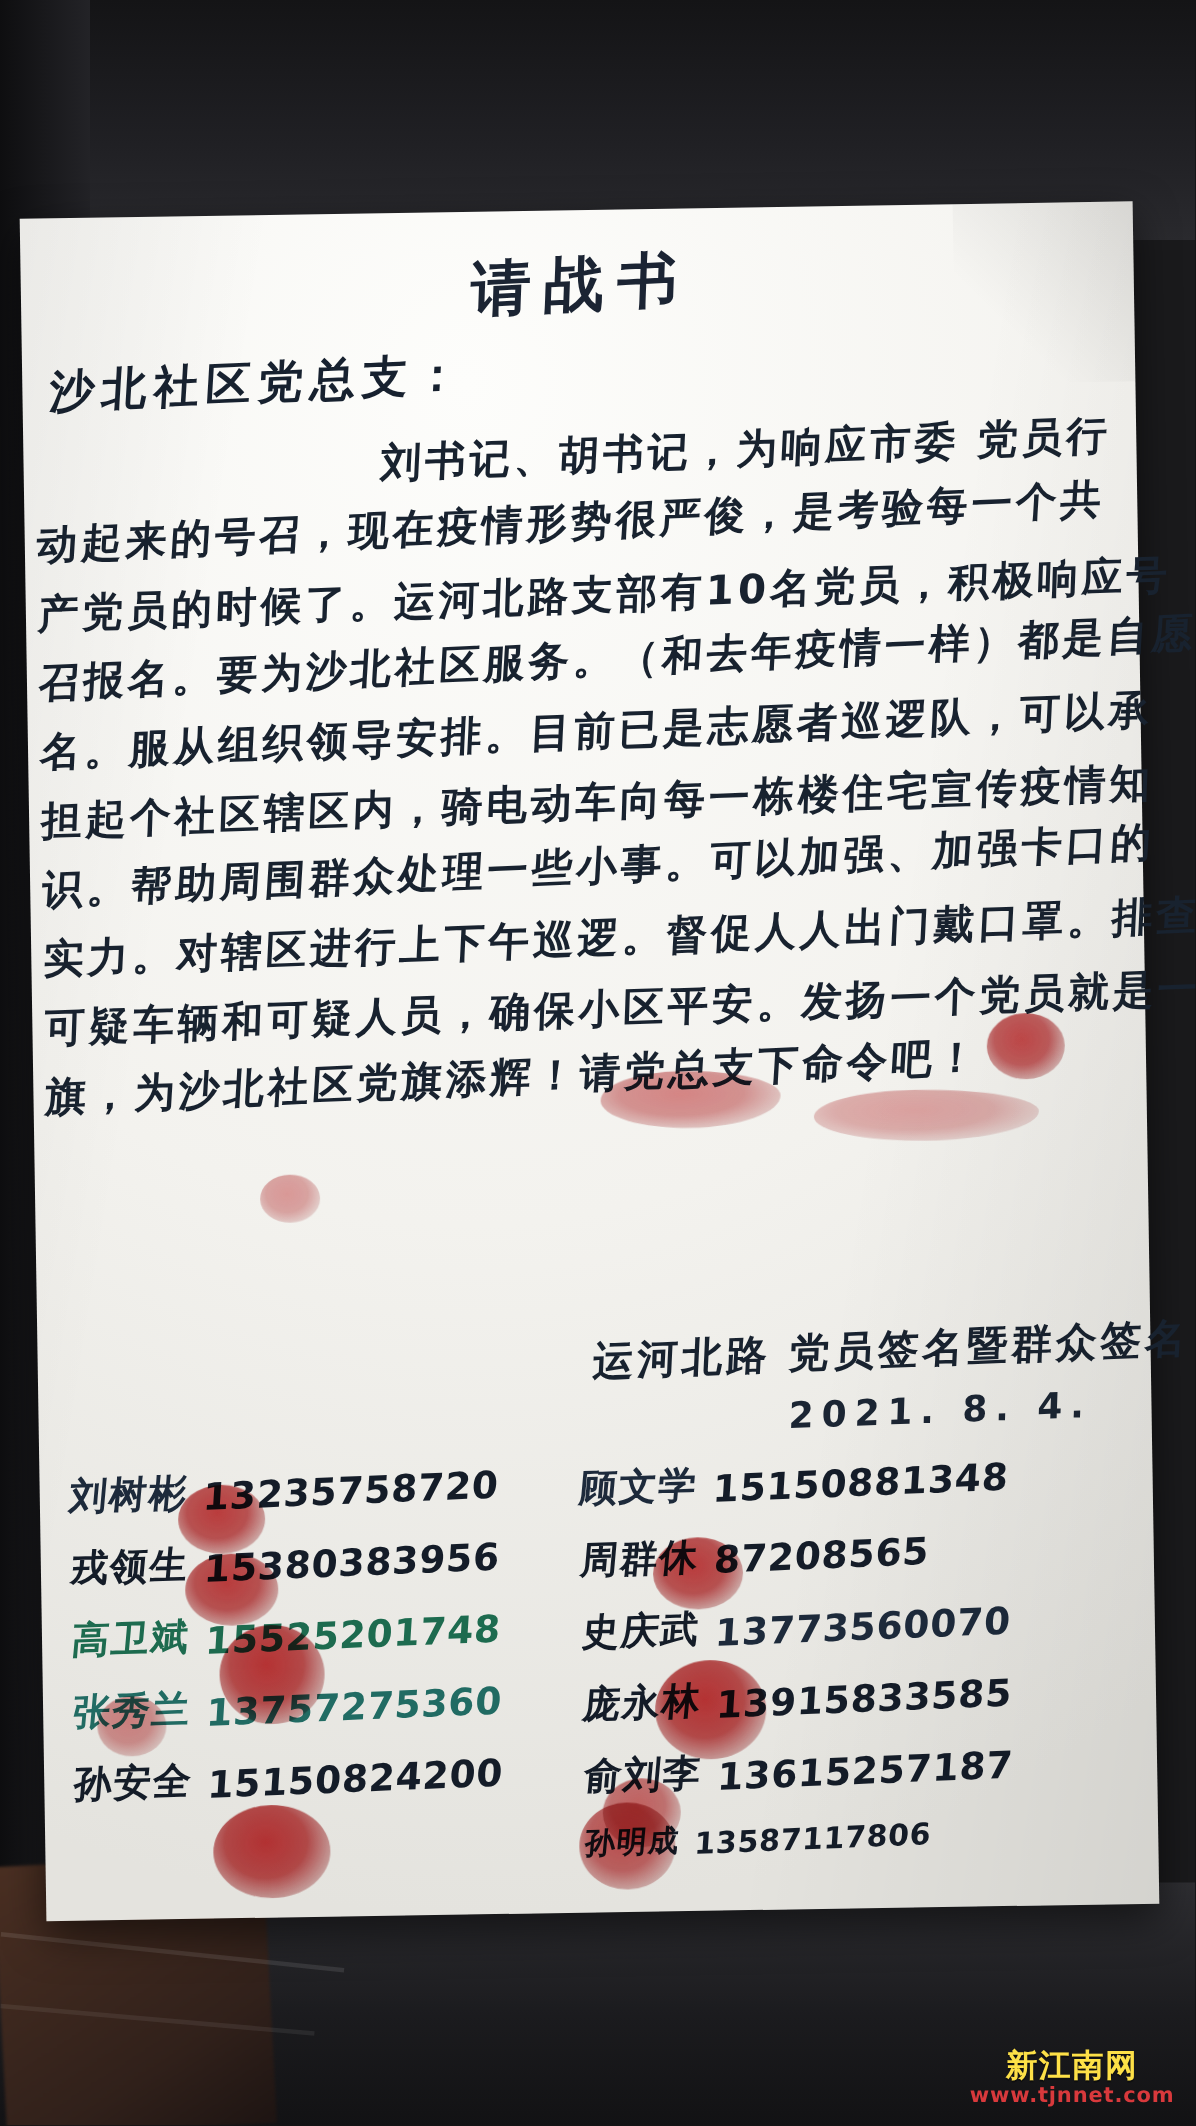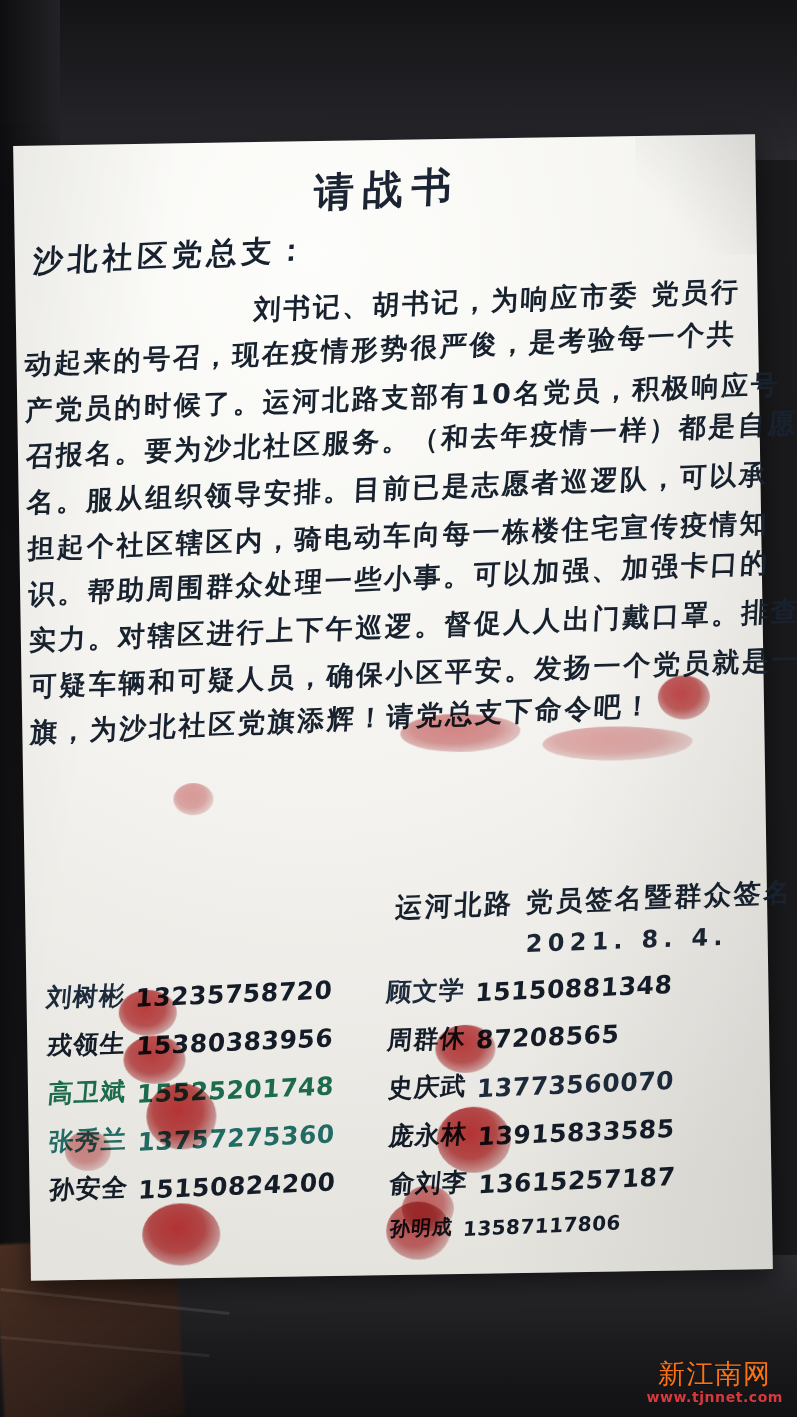--- a/index.html
+++ b/index.html
@@ -143,21 +143,21 @@
   .print.smear{
     border-radius:45% 55% 50% 50%/50% 45% 55% 50%;
   }
 
   
   .watermark{
     position:absolute;right:14px;bottom:12px;
     text-align:center;line-height:1.15;
   }
   .wm-main{
-    font-size:27px;font-weight:400;color:#f97316;
+    font-size:21px;font-weight:700;color:#fde047;
     letter-spacing:.05em;
     text-shadow:0 1px 0 rgba(0,0,0,.35);
   }
   .wm-sub{
     font-size:14px;font-weight:700;color:#d8393c;
     letter-spacing:.04em;
   }
 </style>
 </head>
 <body>

